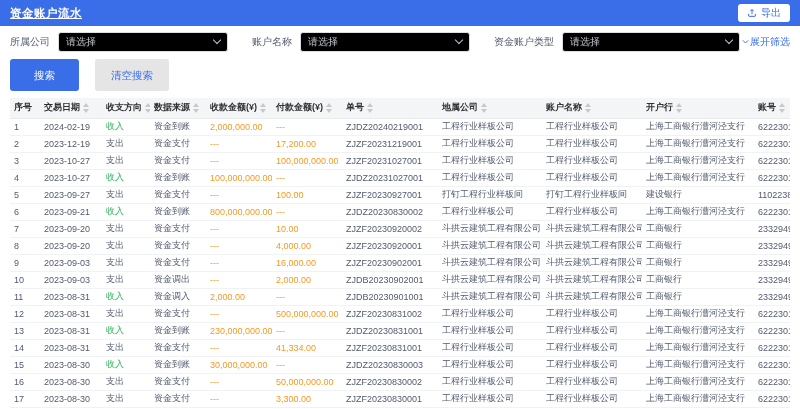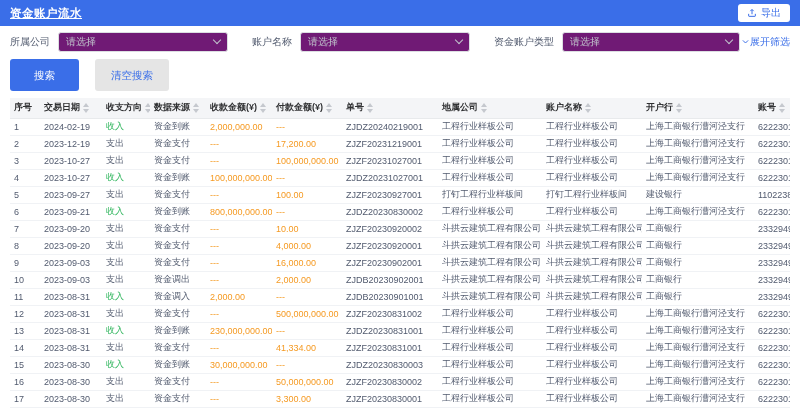--- a/index.html
+++ b/index.html
@@ -9,21 +9,21 @@
   
   .topbar { height: 26px; background: #3a6ee8; display: flex; align-items: center; justify-content: space-between; padding: 0 10px; }
   .topbar-title { color: #ffffff; font-size: 11.5px; font-weight: bold; letter-spacing: .5px; text-decoration: underline; }
   .export-btn { background: #ffffff; color: #3a6ee8; font-size: 10px; height: 18px; padding: 0 9px; border: none; border-radius: 3px; display: inline-flex; align-items: center; gap: 4px; cursor: pointer; }
 
   
   .panel { padding: 5px 10px 0 10px; background: #fff; }
   .filter-row { display: flex; align-items: center; height: 21px; font-size: 10px; color: #515a6e; }
   .filter-item { display: flex; align-items: center; margin-right: 24px; }
   .filter-label { margin-right: 8px; white-space: nowrap; }
-  .select { width: 170px; height: 20px; border: 1px solid #dcdee2; border-radius: 3px; background: #701a75; display: flex; align-items: center; justify-content: space-between; padding: 0 7px; cursor: pointer; }
+  .select { width: 170px; height: 20px; border: 1px solid #dcdee2; border-radius: 3px; background: #000000; display: flex; align-items: center; justify-content: space-between; padding: 0 7px; cursor: pointer; }
   .select.wide { width: 178px; }
   .placeholder { color: #c0c4cc; font-size: 10px; }
   .sel-arrow { width: 6px; height: 6px; border-right: 1.2px solid #c0c4cc; border-bottom: 1.2px solid #c0c4cc; transform: rotate(45deg); margin-top: -3px; }
   .expand-link { margin-left: auto; color: #3a6ee8; font-size: 10px; display: inline-flex; align-items: center; cursor: pointer; white-space: nowrap; }
 
   .btn-row { margin-top: 7px; display: flex; gap: 16px; }
   .btn { font-size: 10.5px; height: 32px; line-height: 20px; padding: 0 24px; border: none; border-radius: 3px; cursor: pointer; }
   .btn-primary { background: #3a6ee8; color: #fff; }
   .btn-light { background: #e5e5e5; color: #3a6ee8; padding: 0 16px; }
 

